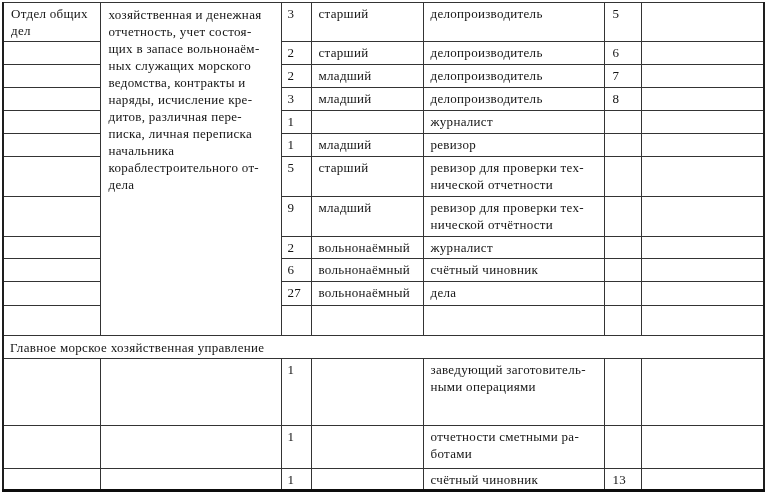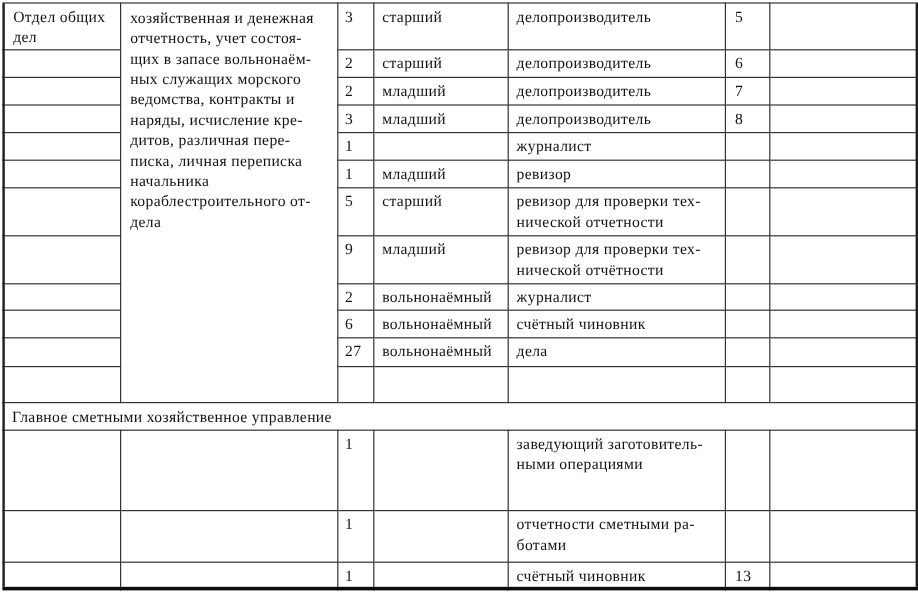--- a/index.html
+++ b/index.html
@@ -173,21 +173,21 @@
     <tr class="rh30">
       <td></td>
       <td class="num"></td>
       <td></td>
       <td></td>
       <td class="grade"></td>
       <td></td>
     </tr>
 
     <tr class="rhsec">
-      <td class="section-hdr" colspan="7">Главное сметными хозяйственное управление</td>
+      <td class="section-hdr" colspan="7">Главное морское хозяйственная управление</td>
     </tr>
 
     <tr class="rh67">
       <td></td>
       <td class="desc"></td>
       <td class="num">1</td>
       <td></td>
       <td>заведующий заготовитель-
 ными операциями</td>
       <td class="grade"></td>

